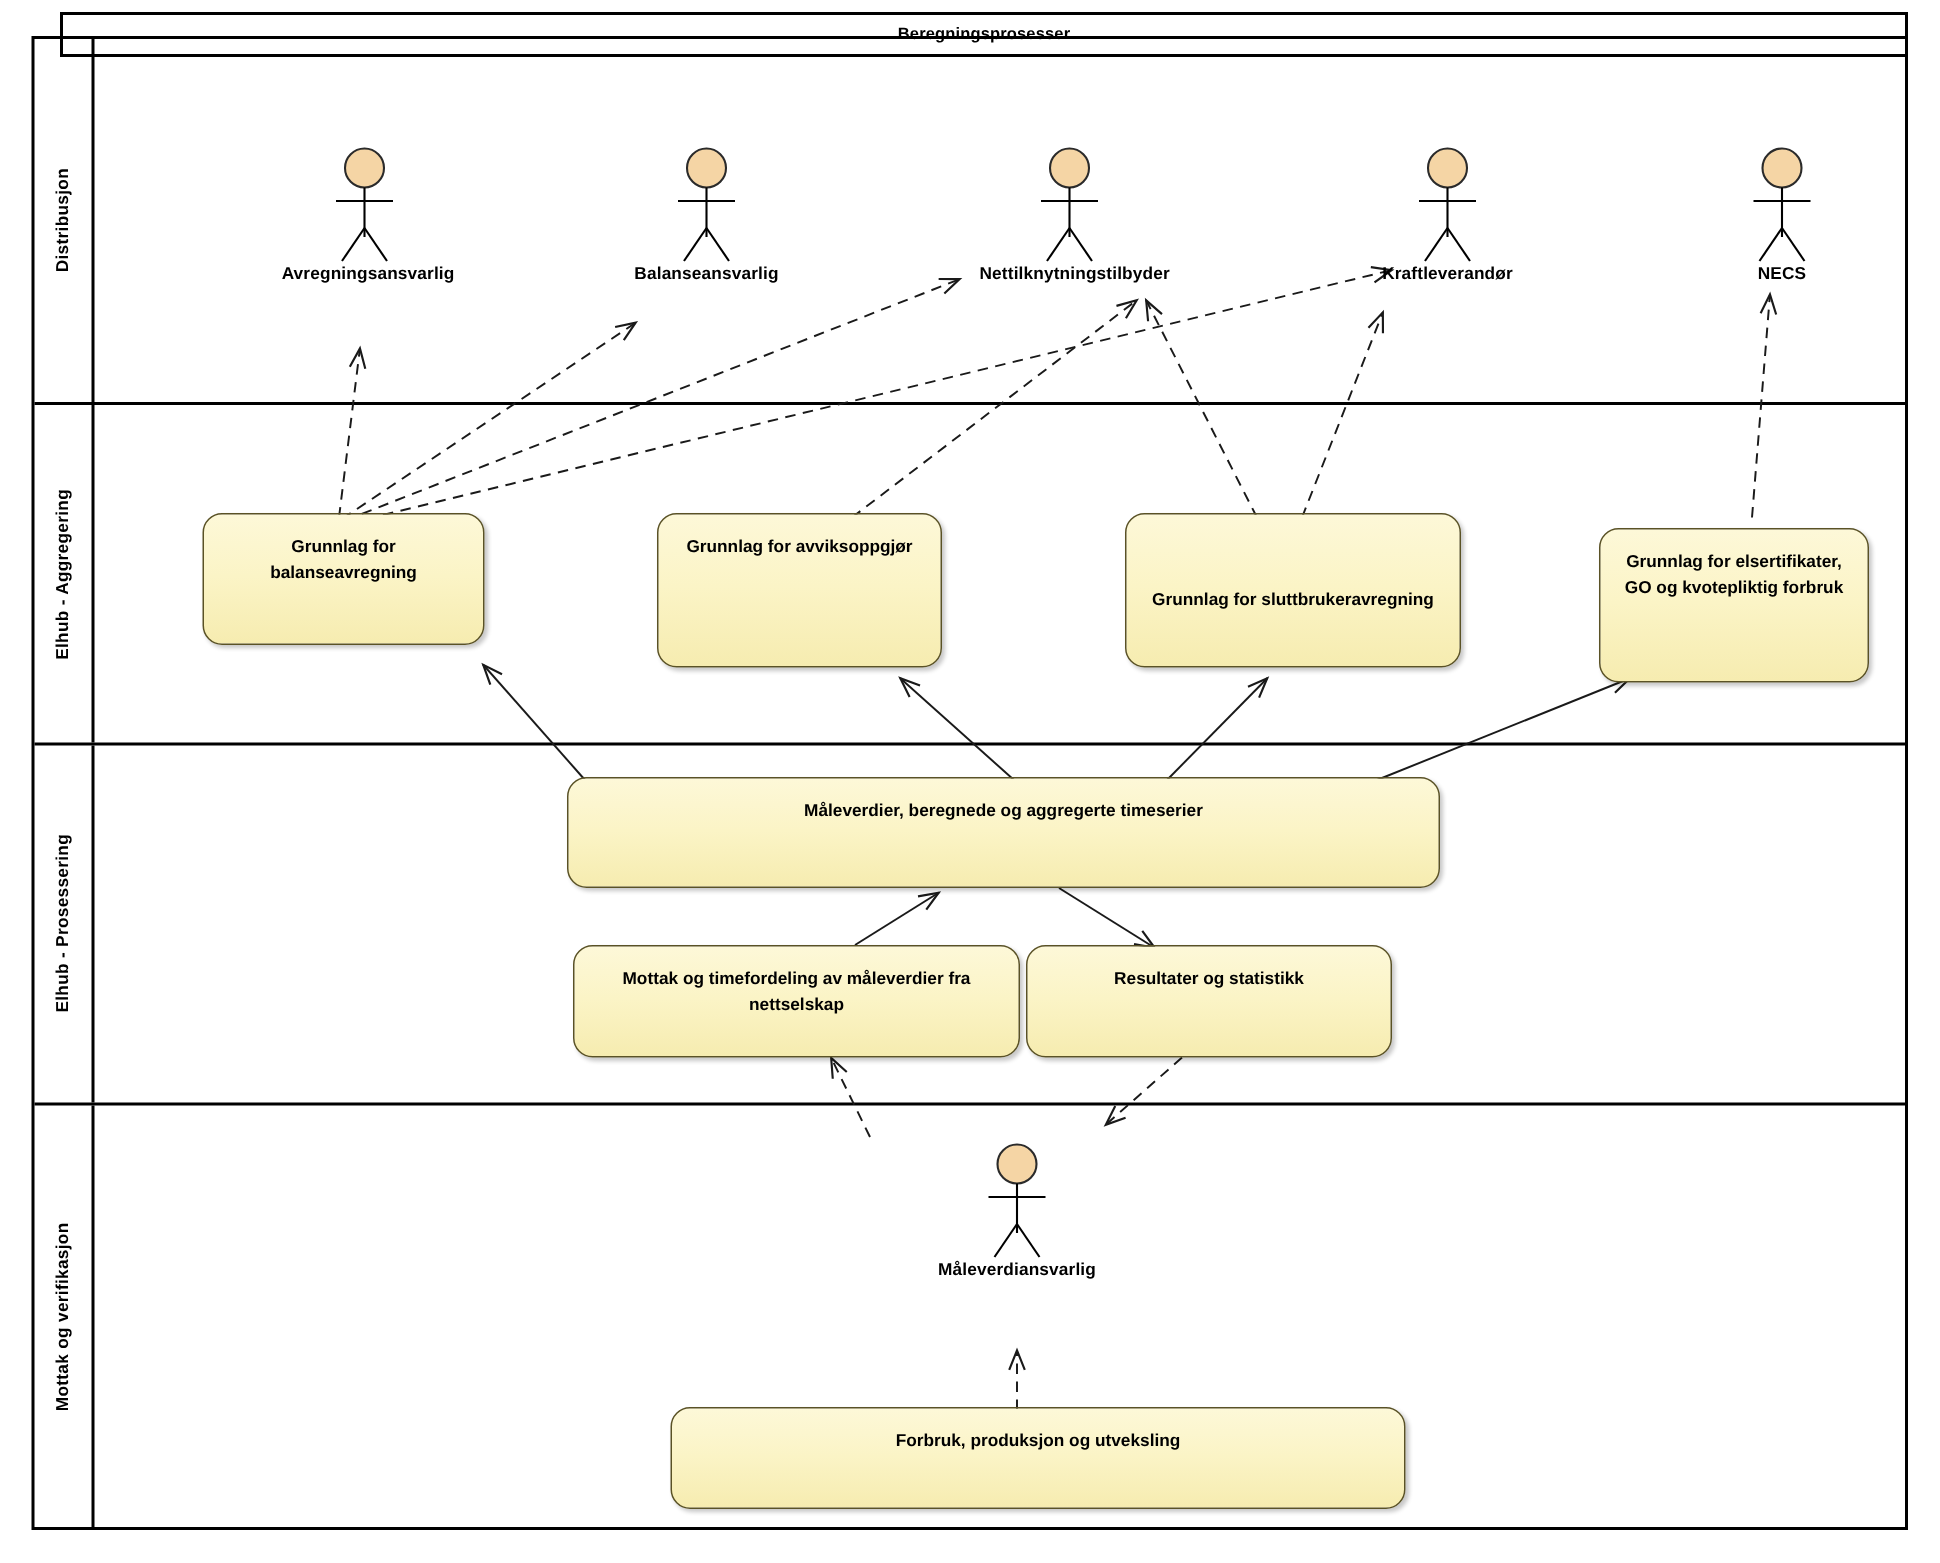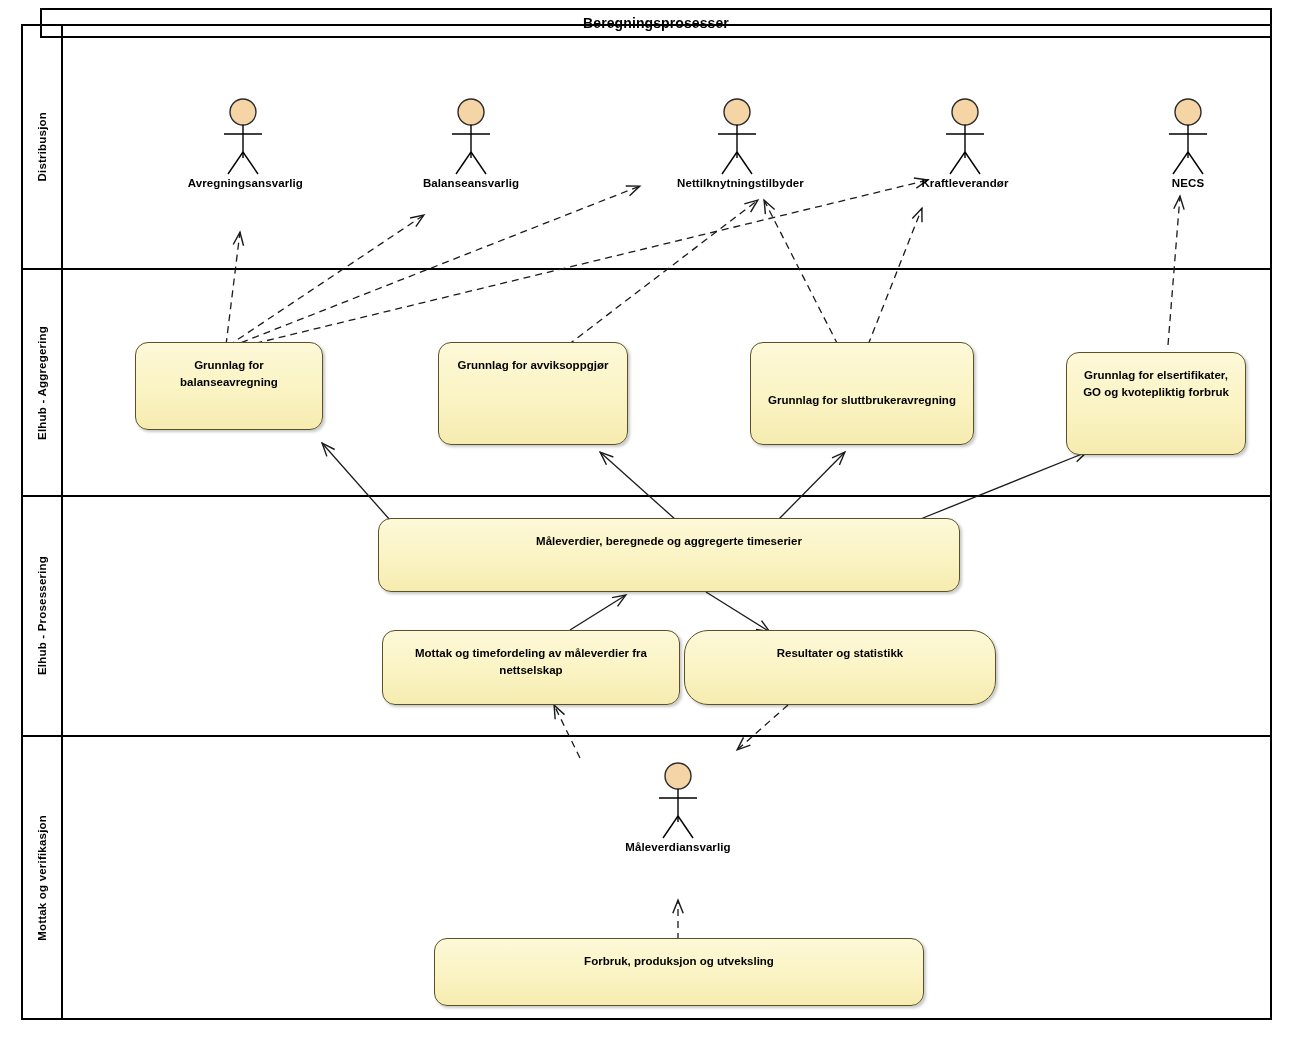--- a/index.html
+++ b/index.html
@@ -2,21 +2,21 @@
 <html><head>
 <meta charset="utf-8">
 <style>
   html,body{margin:0;padding:0;background:#ffffff;}
   body{font-family:"Liberation Sans", sans-serif;}
   #stage{position:relative;width:1293px;height:1042px;background:#ffffff;overflow:hidden;}
   .titlebar{
     position:absolute;left:40px;top:8px;width:1232px;height:30px;
     border:2px solid #000;box-sizing:border-box;background:#fff;
     display:flex;align-items:center;justify-content:center;
-    font-size:14px;font-weight:bold;color:#000;letter-spacing:.1px;
+    font-size:11px;font-weight:bold;color:#000;letter-spacing:.1px;
   }
   .laneblock{
     position:absolute;left:21px;top:24px;width:1251px;height:996px;
     border:2px solid #000;box-sizing:border-box;background:transparent;
   }
   .lane{position:absolute;left:0;width:100%;box-sizing:border-box;border-bottom:2px solid #000;}
   .lane.last{border-bottom:none;}
   .lane-header{
     position:absolute;left:0;top:0;width:40px;height:100%;
     border-right:2px solid #000;box-sizing:border-box;
@@ -136,21 +136,21 @@
         <circle cx="60" cy="14" r="13" fill="#f5d5a5" stroke="#2b2b2b" stroke-width="1.4"></circle>
         <line x1="60" y1="27" x2="60" y2="60" stroke="#000" stroke-width="1.4"></line>
         <line x1="41" y1="36" x2="79" y2="36" stroke="#000" stroke-width="1.4"></line>
         <line x1="60" y1="54" x2="45" y2="76" stroke="#000" stroke-width="1.4"></line>
         <line x1="60" y1="54" x2="75" y2="76" stroke="#000" stroke-width="1.4"></line>
       </svg>
     </div>
     <div class="label">Balanseansvarlig</div>
   </div>
 
-  <div class="actor" style="left:653px;top:98px;margin-left:24px;">
+  <div class="actor" style="left:653px;top:98px;">
     <div class="glyph">
       <svg width="120" height="78" viewBox="0 0 120 78">
         <circle cx="60" cy="14" r="13" fill="#f5d5a5" stroke="#2b2b2b" stroke-width="1.4"></circle>
         <line x1="60" y1="27" x2="60" y2="60" stroke="#000" stroke-width="1.4"></line>
         <line x1="41" y1="36" x2="79" y2="36" stroke="#000" stroke-width="1.4"></line>
         <line x1="60" y1="54" x2="45" y2="76" stroke="#000" stroke-width="1.4"></line>
         <line x1="60" y1="54" x2="75" y2="76" stroke="#000" stroke-width="1.4"></line>
       </svg>
     </div>
     <div class="label">Nettilknytningstilbyder</div>
@@ -207,21 +207,21 @@
   <div class="node" style="left:1066px;top:352px;width:180px;height:103px;">
     <span class="txt">Grunnlag for elsertifikater, GO og kvotepliktig forbruk</span>
   </div>
 
   <div class="node" style="left:382px;top:630px;width:298px;height:75px;">
     <span class="txt">Mottak og timefordeling av måleverdier fra nettselskap</span>
   </div>
   <div class="node" style="left:378px;top:518px;width:582px;height:74px;">
     <span class="txt">Måleverdier, beregnede og aggregerte timeserier</span>
   </div>
-  <div class="node" style="left:684px;top:630px;width:312px;height:75px;border-radius:24px;">
+  <div class="node" style="left:684px;top:630px;width:244px;height:75px;">
     <span class="txt">Resultater og statistikk</span>
   </div>
 
-  <div class="node" style="left:434px;top:938px;width:490px;height:68px;">
+  <div class="node" style="left:447px;top:938px;width:490px;height:68px;">
     <span class="txt">Forbruk, produksjon og utveksling</span>
   </div>
 
 </div>
 
 </body></html>

